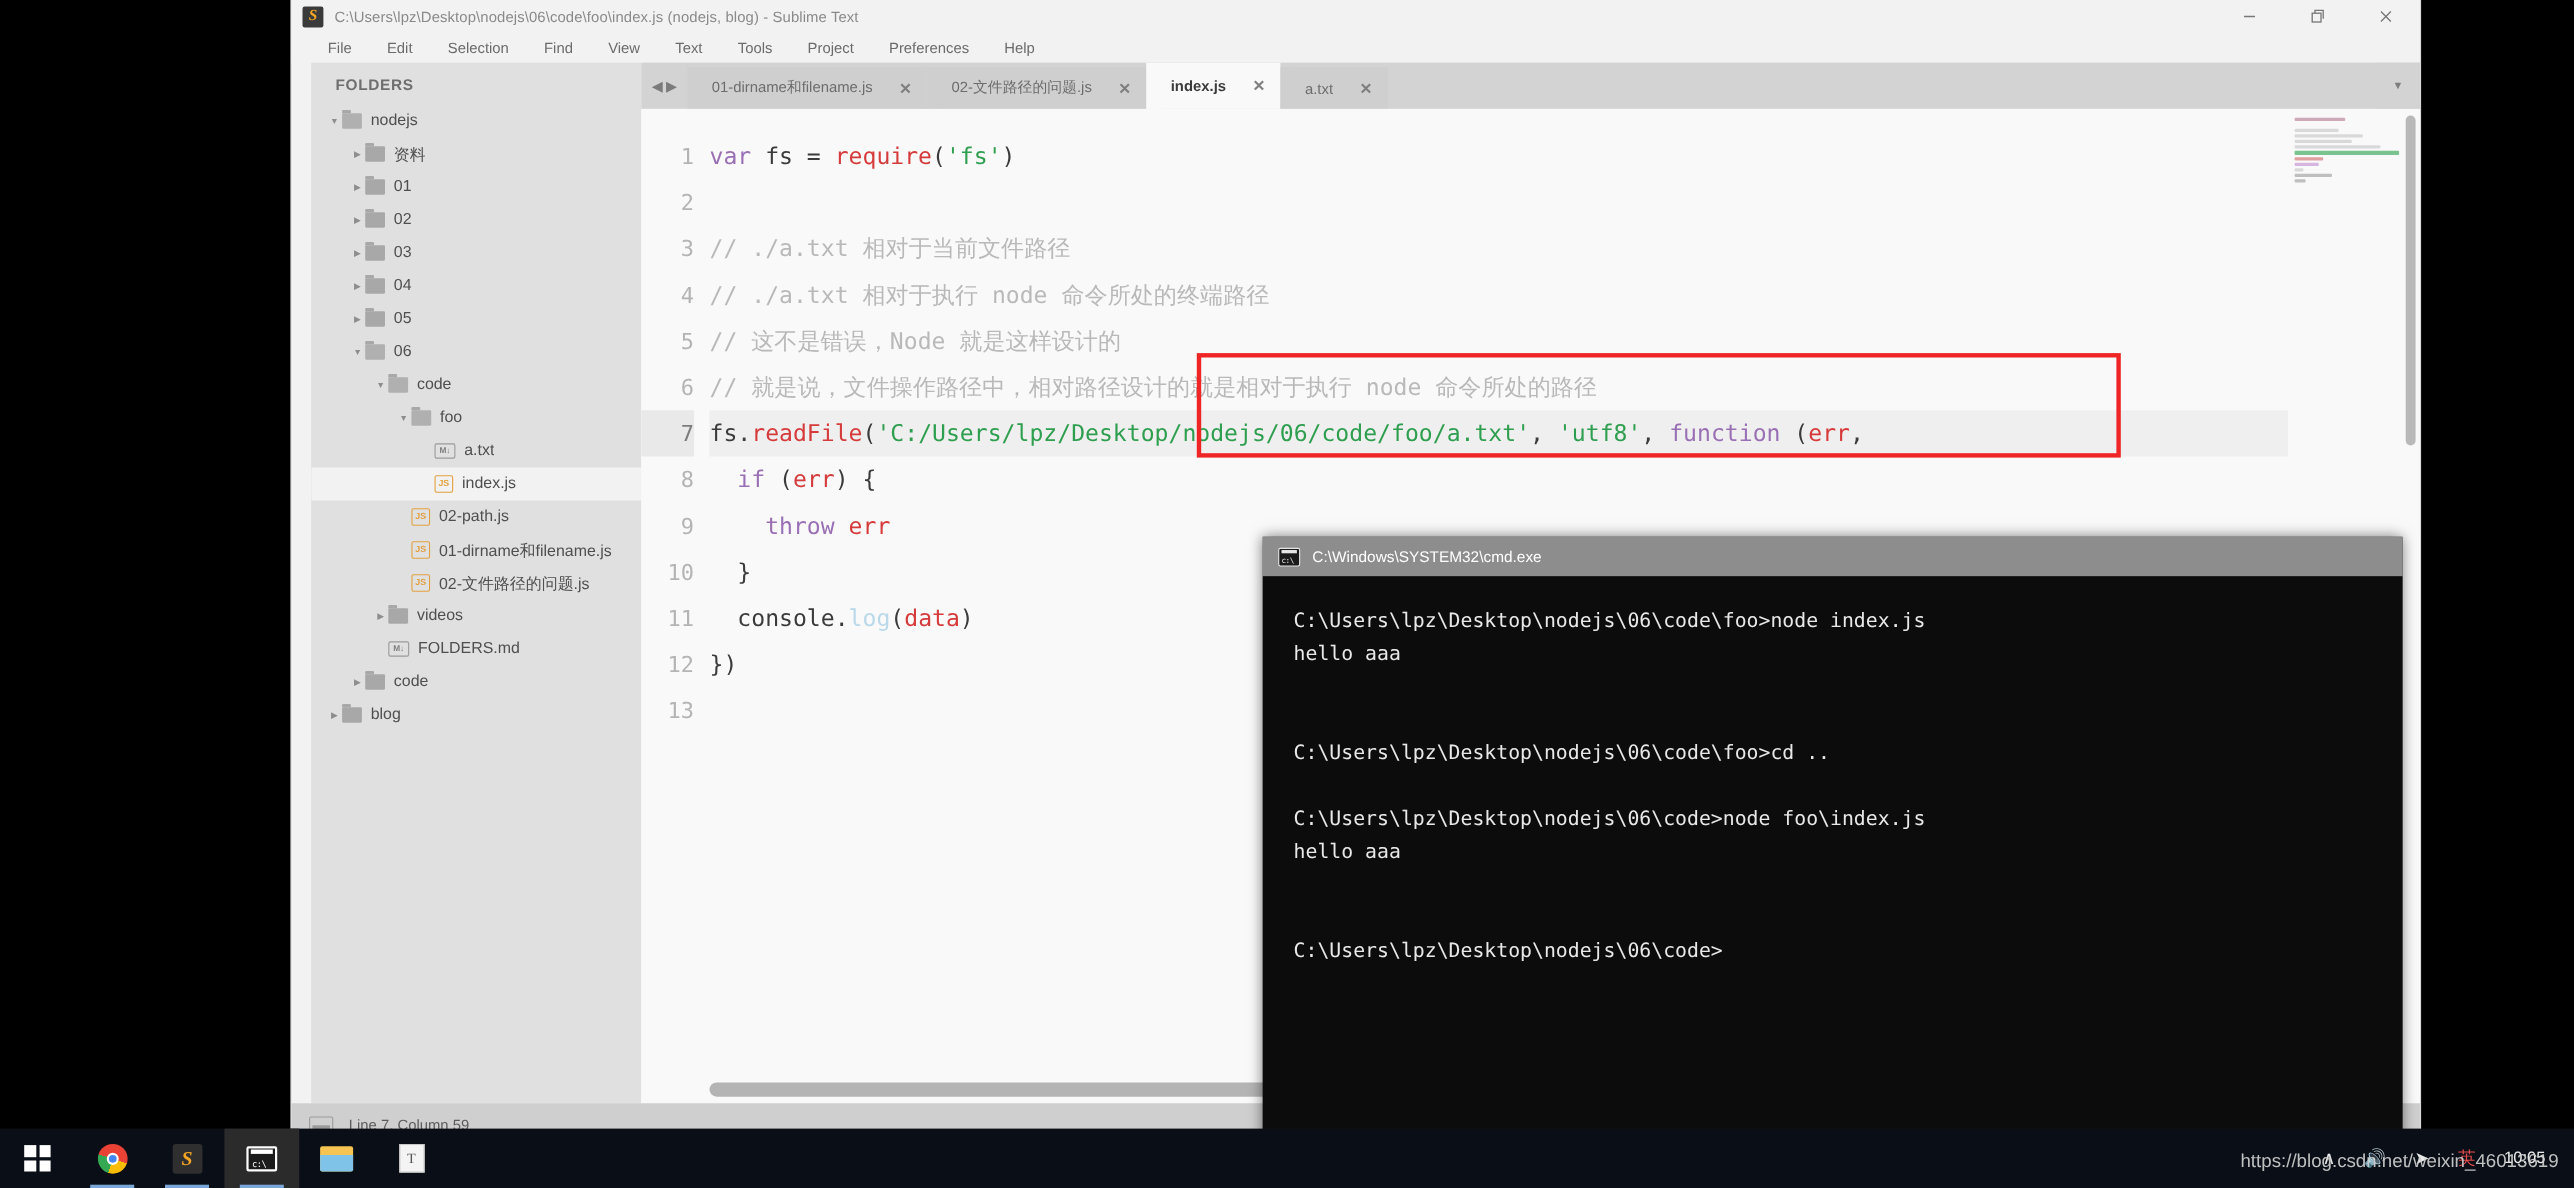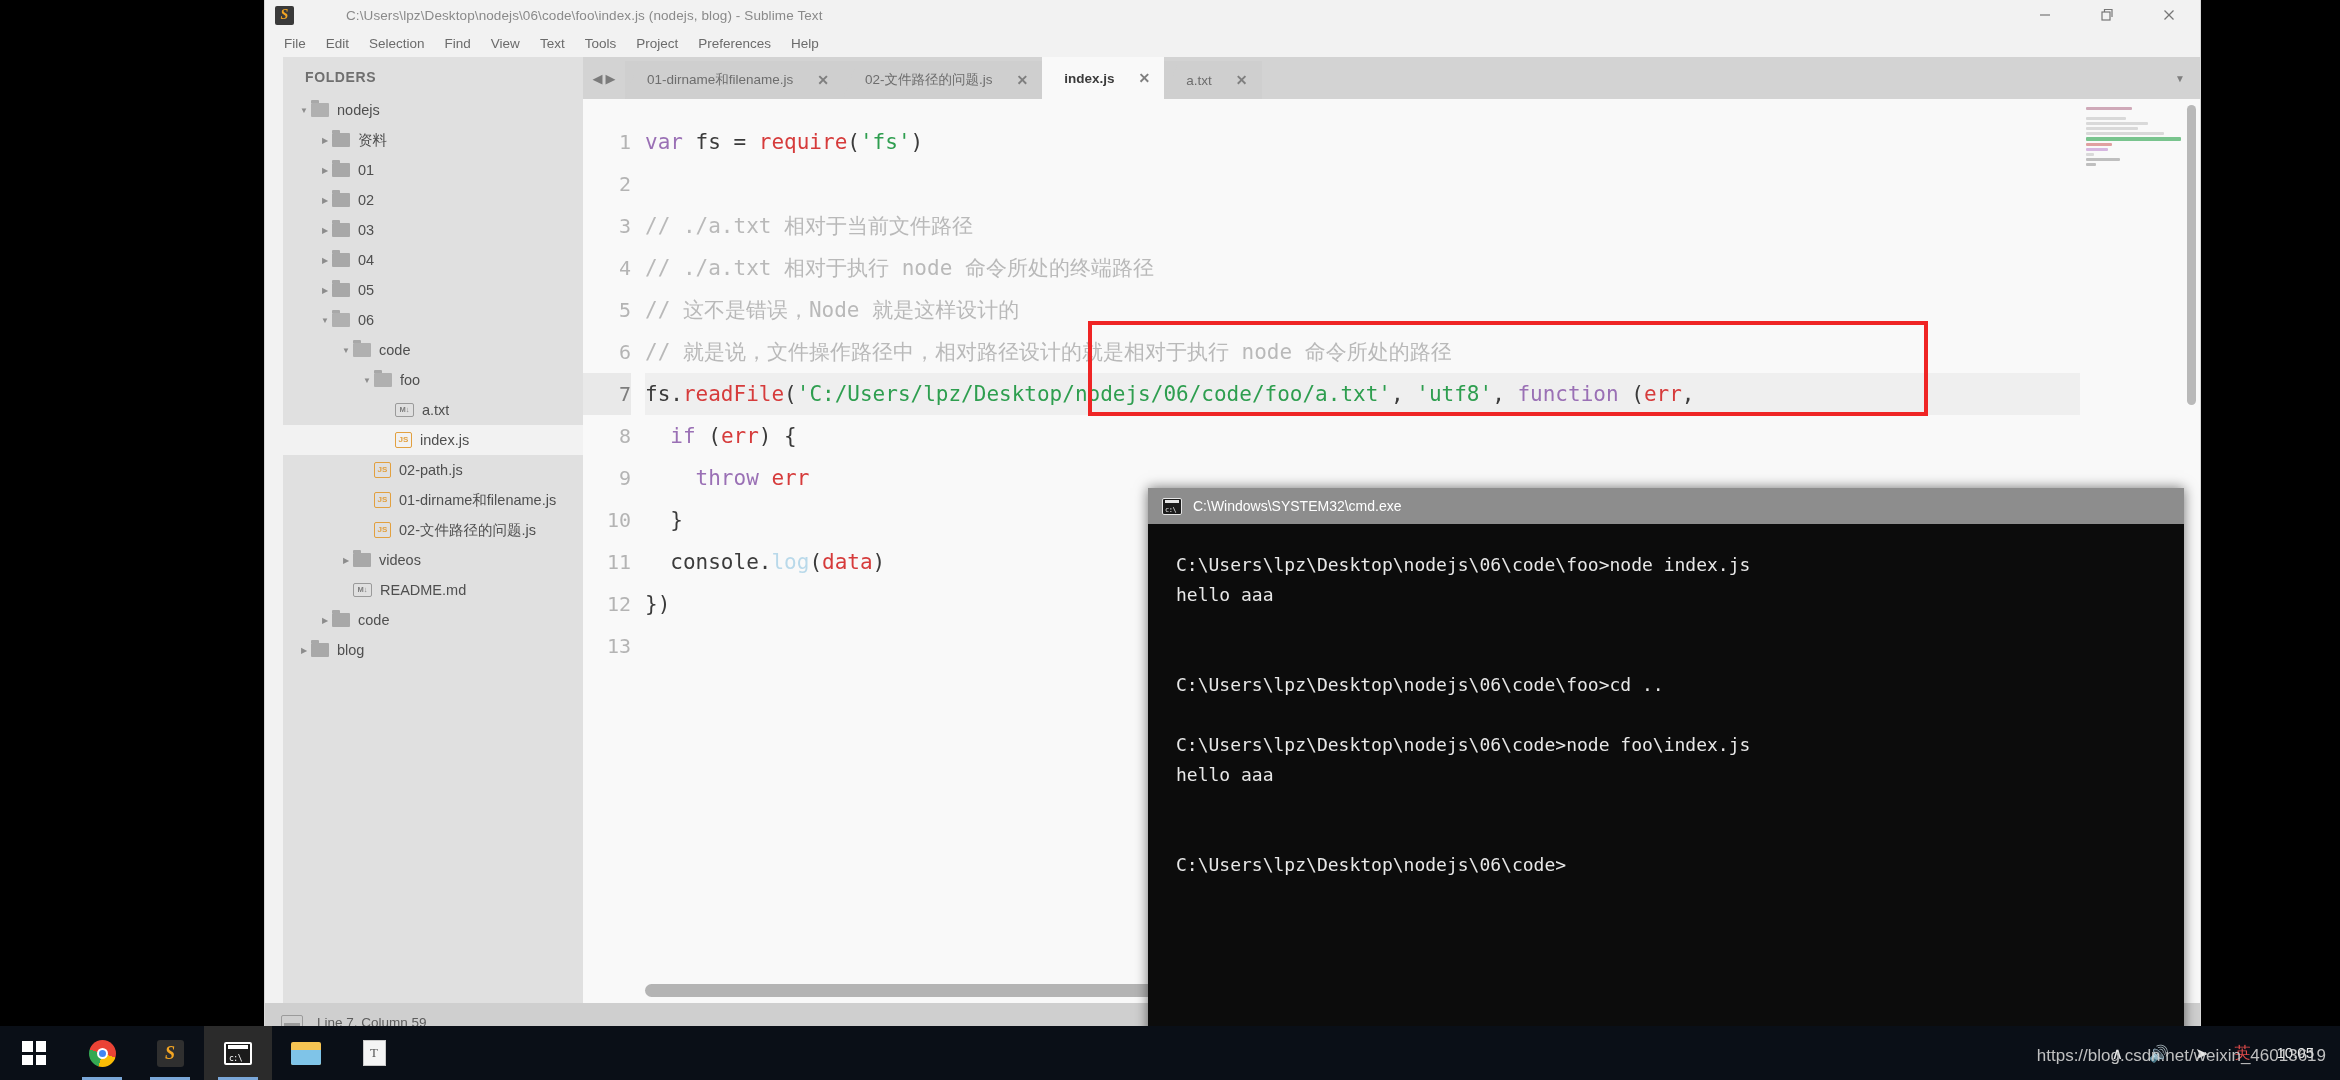--- a/index.html
+++ b/index.html
@@ -15,29 +15,29 @@
     background:#f2f2f2; box-shadow:0 0 0 1px #d8d8d8;
   }
   
   .titlebar { height:30px; background:#f2f2f2; display:flex; align-items:center;
               position:relative; }
   .sublime-logo { width:19px; height:19px; margin-left:10px; margin-right:10px;
                   background:#3a3a3a; border-radius:2px; position:relative;
                   display:flex; align-items:center; justify-content:center; }
   .sublime-logo span { color:#f5a623; font-size:14px; font-weight:bold;
                        font-style:italic; line-height:1; font-family:"Liberation Serif",serif; }
-  .title-text { font-size:13.5px; color:#8a8a8a; letter-spacing:.1px;margin-left:42px; }
+  .title-text { font-size:13.5px; color:#8a8a8a; letter-spacing:.1px; }
   .wincontrols { position:absolute; right:0; top:0; height:30px; display:flex; }
   .wc { width:62px; height:30px; display:flex; align-items:center; justify-content:center;
         color:#777; font-size:14px; }
   .wc svg { display:block; }
 
   
-  .menubar { height:27px; display:flex; align-items:center; padding-left:10px;
-             background:#f2f2f2; gap:2px; }
+  .menubar { height:27px; display:flex; align-items:center; padding-left:24px;
+             background:#f2f2f2; gap:14px; }
   .menuitem { font-size:13.5px; color:#6b6b6b; padding:4px 9px; border-radius:2px;
               white-space:nowrap; }
 
   
   .sublime-body { position:absolute; left:0; right:0; top:57px; bottom:39px; display:flex;
                   background:#e8e8e8;margin-left:18px; }
 
   
   .sidebar { width:300px; background:#e0e0e0; padding-top:12px; font-size:14px;
              color:#5d5d5d; overflow:hidden; position:relative; }
@@ -330,21 +330,21 @@
             <div class="tree-row" style="padding-left: 56px;">
               <span class="arrow">▶</span>
               <span class="folder-ico">
                 <i></i>
               </span>
               <span class="tree-label">videos</span>
             </div>
             <div class="tree-row" style="padding-left: 56px;">
               <span class="arrow"></span>
               <span class="md-ico">M↓</span>
-              <span class="tree-label">README.md</span>
+              <span class="tree-label">FOLDERS.md</span>
             </div>
             <div class="tree-row" style="padding-left: 35px;">
               <span class="arrow">▶</span>
               <span class="folder-ico">
                 <i></i>
               </span>
               <span class="tree-label">code</span>
             </div>
             <div class="tree-row" style="padding-left: 14px;">
               <span class="arrow">▶</span>

